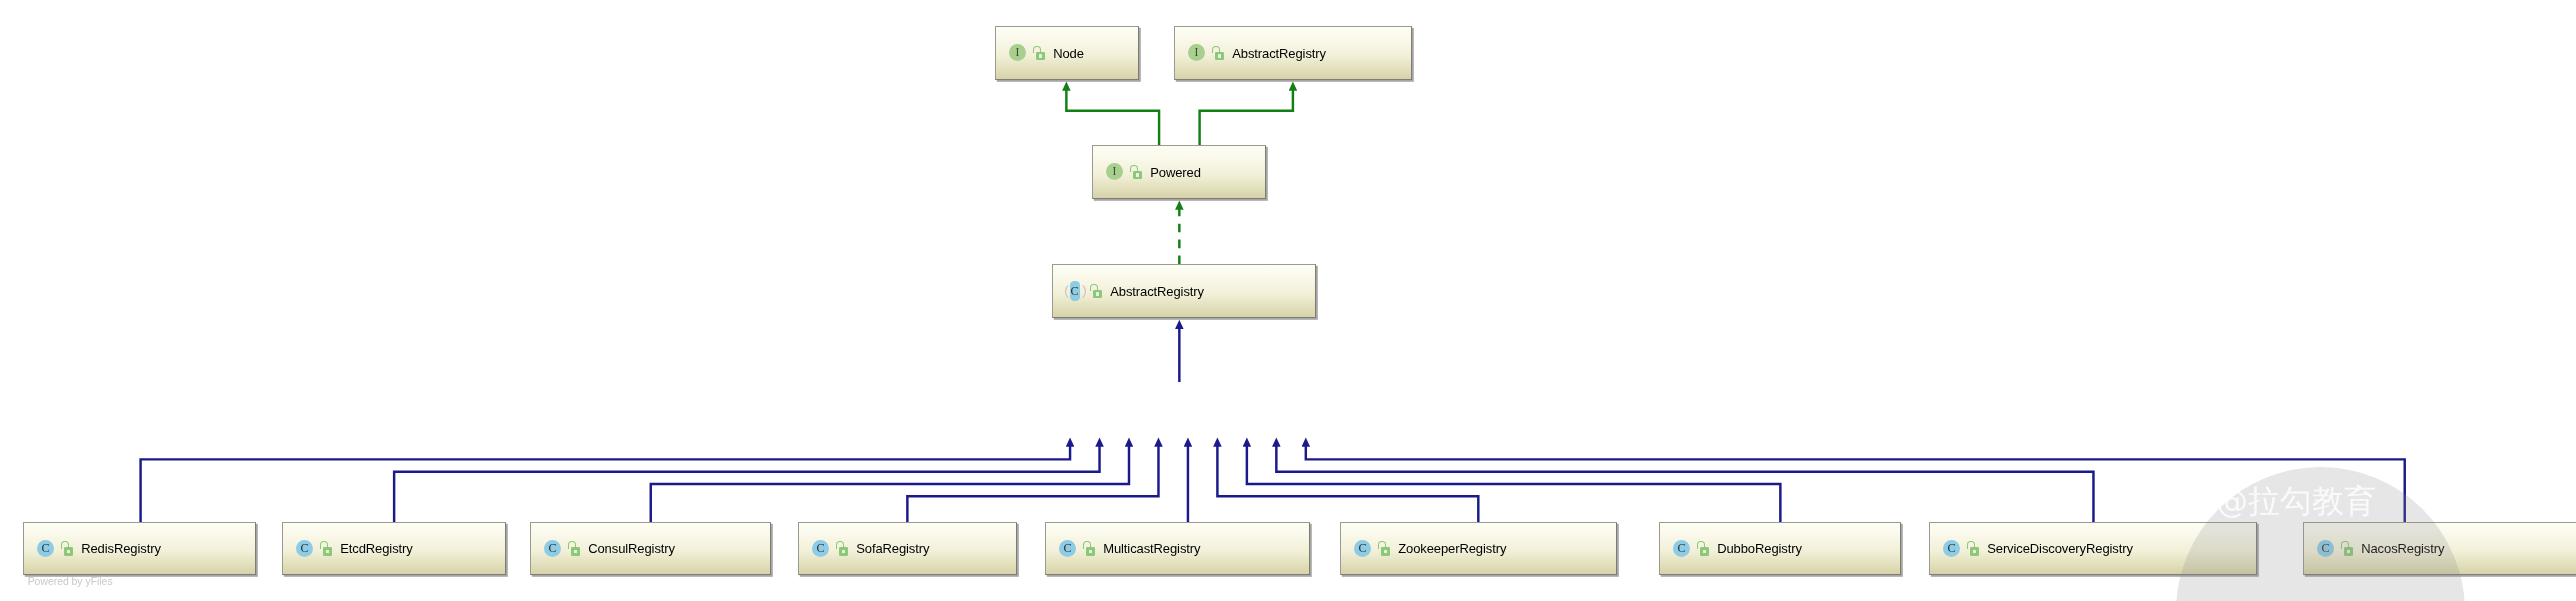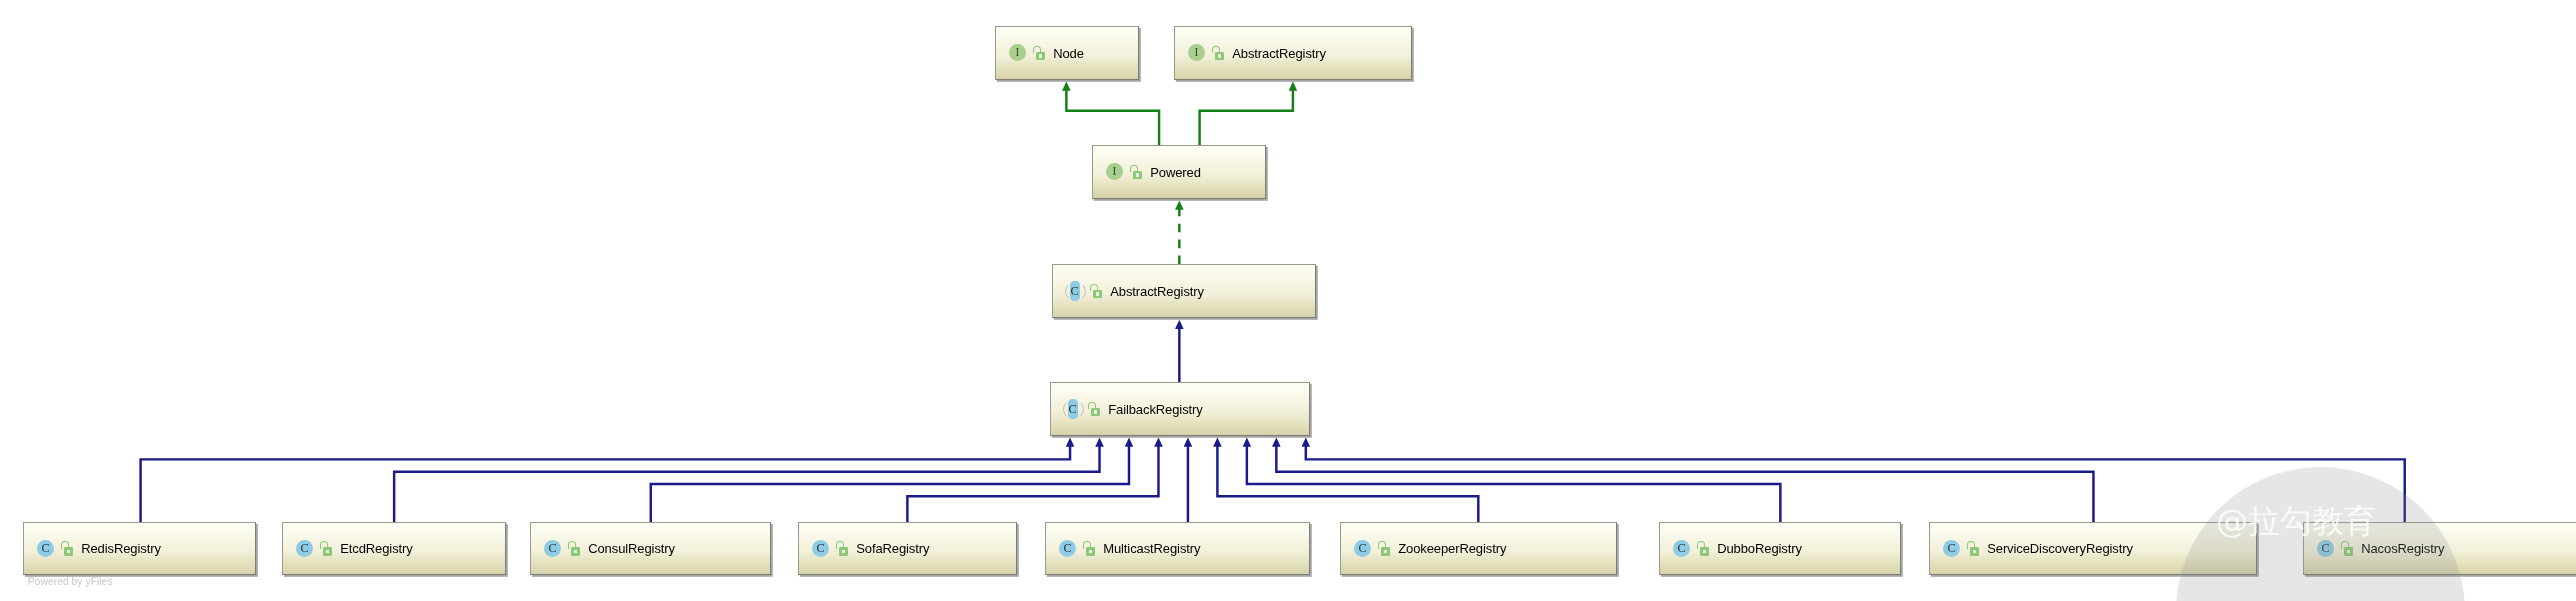--- a/index.html
+++ b/index.html
@@ -293,30 +293,20 @@
     <span class="type-icon abs">
         <span>C</span>
       </span>
     <span class="lock-icon">
       <span class="shackle"></span>
         <span class="body"></span>
     </span>
     <span class="node-label">AbstractRegistry</span>
   </div>
 
-  <div class="uml-node" style="left:1050px; top:382px; width:260px; height:54px;">
-    <span class="type-icon abs">
-        <span>C</span>
-      </span>
-    <span class="lock-icon">
-      <span class="shackle"></span>
-        <span class="body"></span>
-    </span>
-    <span class="node-label">FailbackRegistry</span>
-  </div>
 
   <div class="uml-node" style="left:23px; top:522px; width:233px; height:53px;">
     <span class="type-icon cls">
         <span>C</span>
       </span>
     <span class="lock-icon">
       <span class="shackle"></span>
         <span class="body"></span>
     </span>
     <span class="node-label">RedisRegistry</span>
@@ -404,18 +394,18 @@
         <span>C</span>
       </span>
     <span class="lock-icon">
       <span class="shackle"></span>
         <span class="body"></span>
     </span>
     <span class="node-label">NacosRegistry</span>
   </div>
 
   <div id="wm-circle" style="left:2176px; top:467px; width:289px; height:289px;"></div>
-  <div id="wm-text" style="left:2216px; top:485px;margin-top:20px;">@拉勾教育</div>
+  <div id="wm-text" style="left:2216px; top:485px;">@拉勾教育</div>
 
   <div id="yfiles-credit" style="left:3.7px; top:577px;">Powered by yFiles</div>
 
 </div>
 
 
 </body></html>

